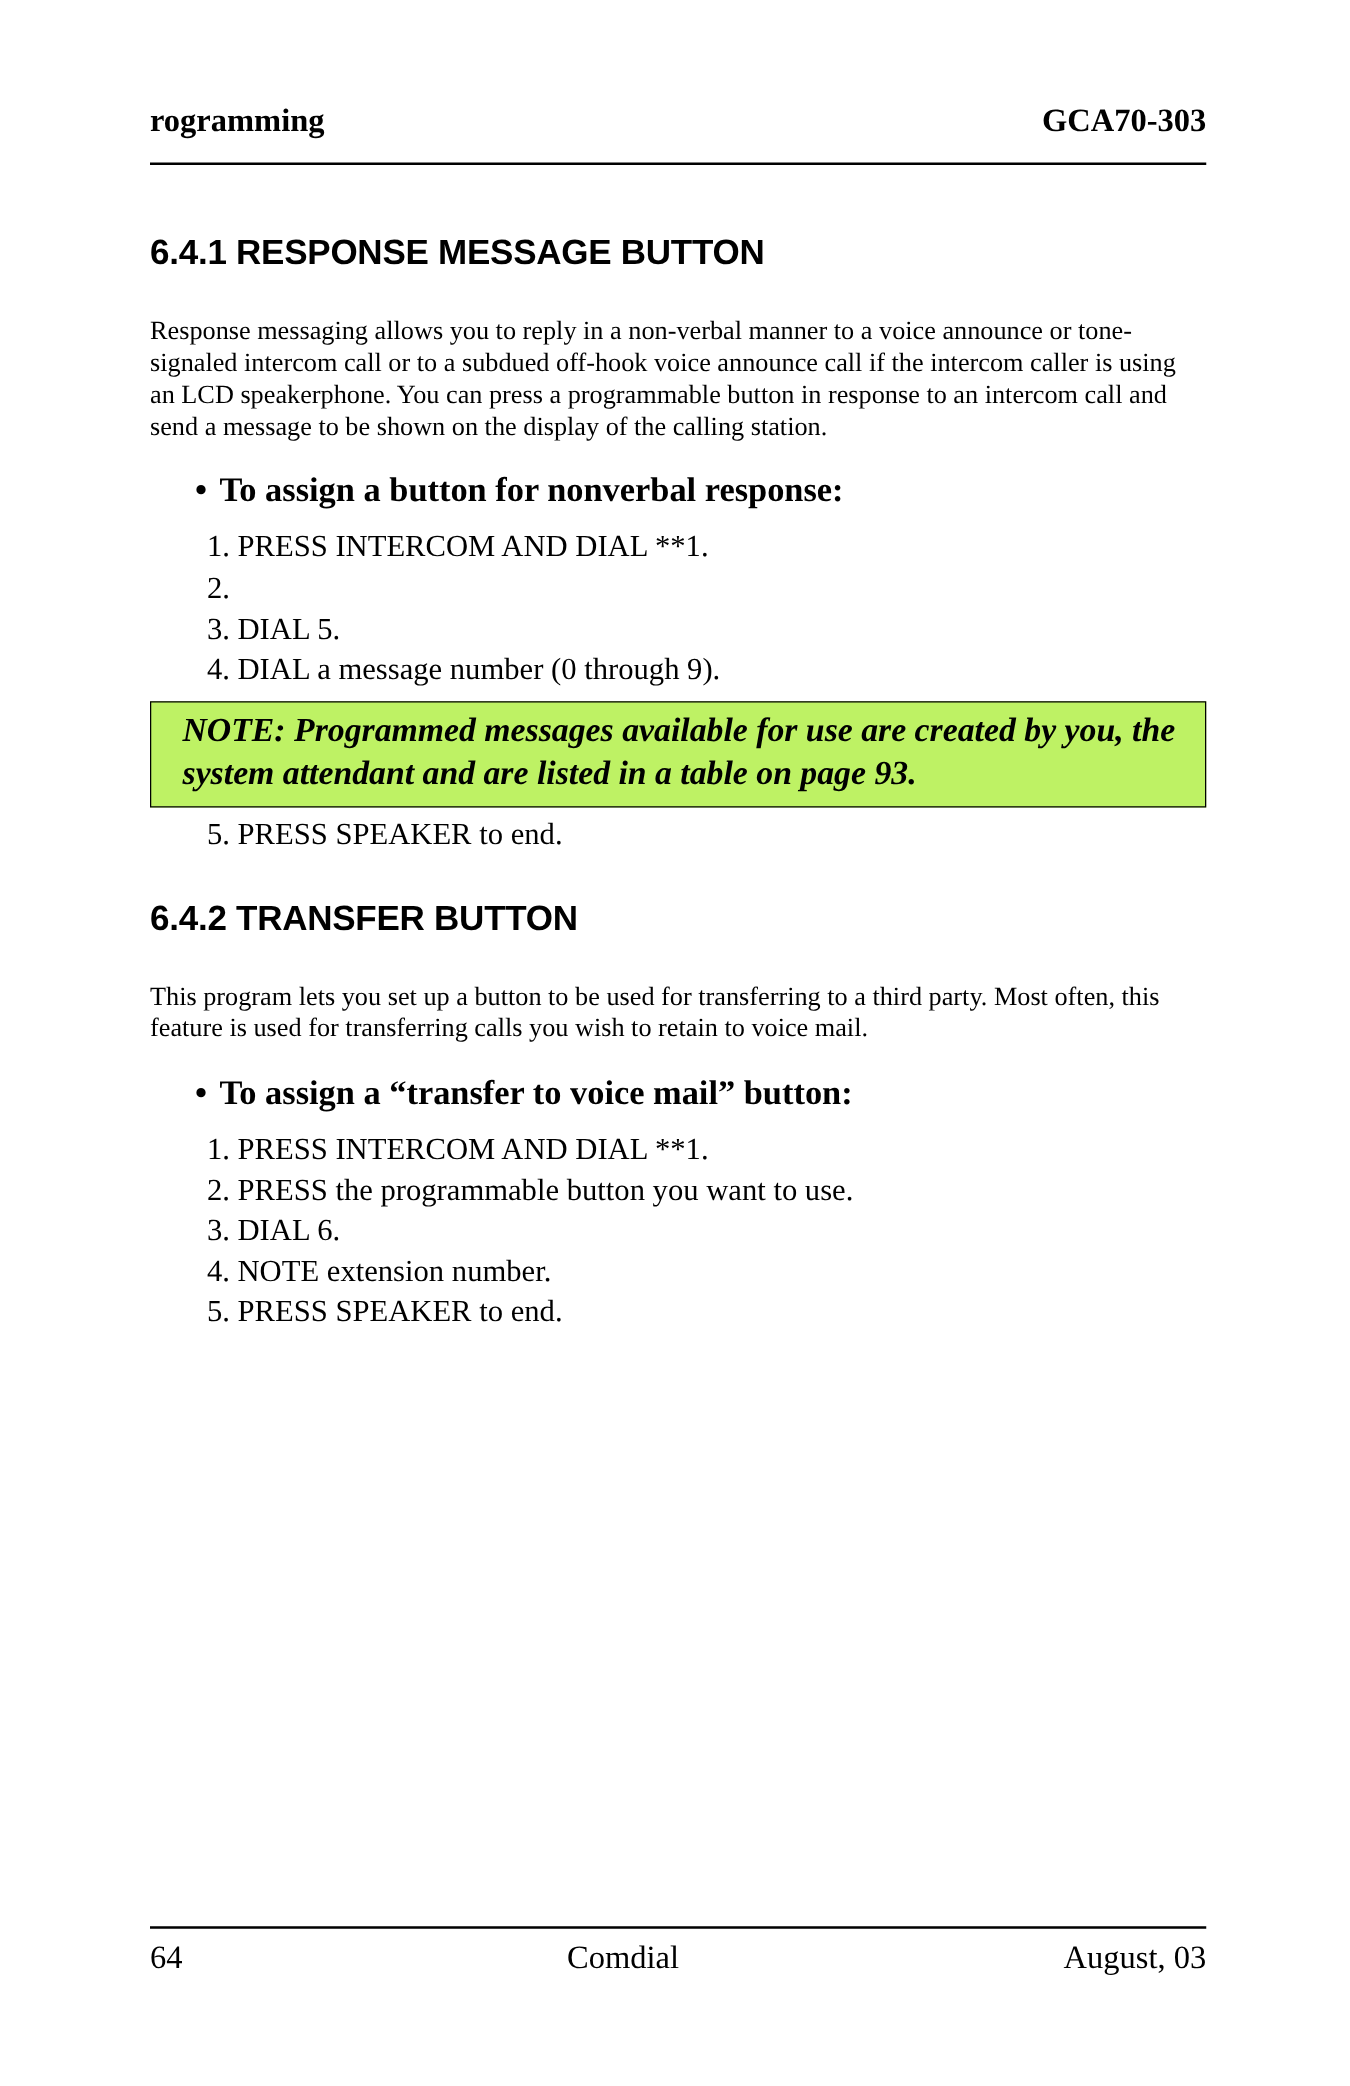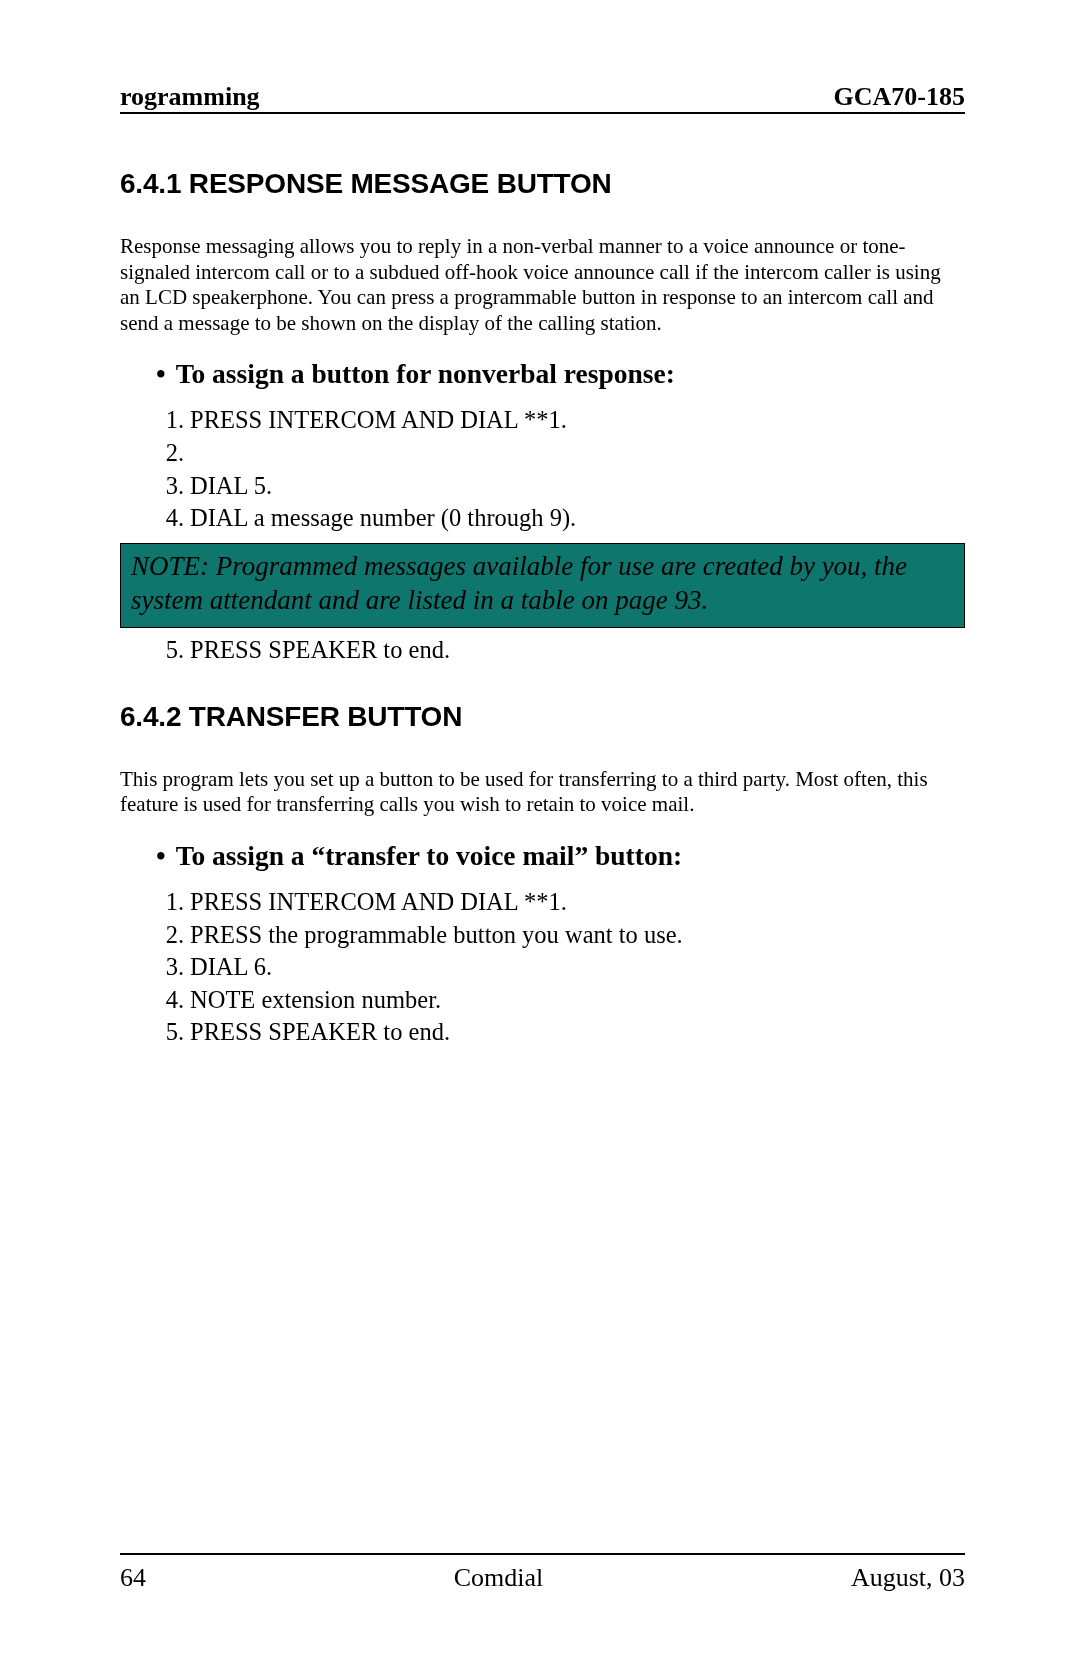--- a/index.html
+++ b/index.html
@@ -15,21 +15,21 @@
     padding: 82px 115px 0 120px;
     height: 100%;
     position: relative;
   }
   .header-row {
     display: flex;
     justify-content: space-between;
     font-size: 26px;
     font-weight: bold;
     border-bottom: 2px solid #000;
-    padding-bottom: 0;
+    padding-bottom: 18px;
     margin-bottom: 54px;
   }
   .section-heading {
     font-family: Arial, Helvetica, sans-serif;
     font-weight: bold;
     font-size: 28px;
     margin-bottom: 34px;
     letter-spacing: -0.2px;
   }
   .body-para {
@@ -61,52 +61,53 @@
   .num-list li {
     display: flex;
   }
   .num-list .num {
     min-width: 28px;
     text-align: right;
     margin-right: 6px;
   }
   .note-box {
     border: 1.5px solid #000;
-    background: #0f766e;
+    background: #bef264;
     font-style: italic;
     font-size: 27px;
     line-height: 1.25;
-    padding: 6px 10px 10px 10px;
+    padding: 6px 10px 10px 25px;
     margin: 8px 0 6px 0;
+    font-weight: bold;
   }
   .section2-gap { height: 26px; }
   .footer {
     position: absolute;
     left: 120px;
     right: 115px;
-    bottom: 76px;
+    bottom: 88px;
   }
   .footer-rule {
     border-top: 2px solid #000;
     margin-bottom: 8px;
   }
   .footer-row {
     display: flex;
     justify-content: space-between;
     font-size: 26px;
   }
 </style>
 </head>
 <body>
 
 <div class="page">
 
   <div class="header-row">
     <span>rogramming</span>
-    <span>GCA70-185</span>
+    <span>GCA70-303</span>
   </div>
 
   <div class="section-heading">6.4.1  RESPONSE MESSAGE BUTTON</div>
 
   <p class="body-para">Response messaging allows you to reply in a non-verbal manner to a voice announce or tone-signaled intercom call or to a subdued off-hook voice announce call if the intercom caller is using an LCD speakerphone. You can press a programmable button in response to an intercom call and send a message to be shown on the display of the calling station.</p>
 
   <div class="bullet-line">
     <span class="bullet-dot">•</span>
     <span>To assign a button for nonverbal response:</span>
   </div>

